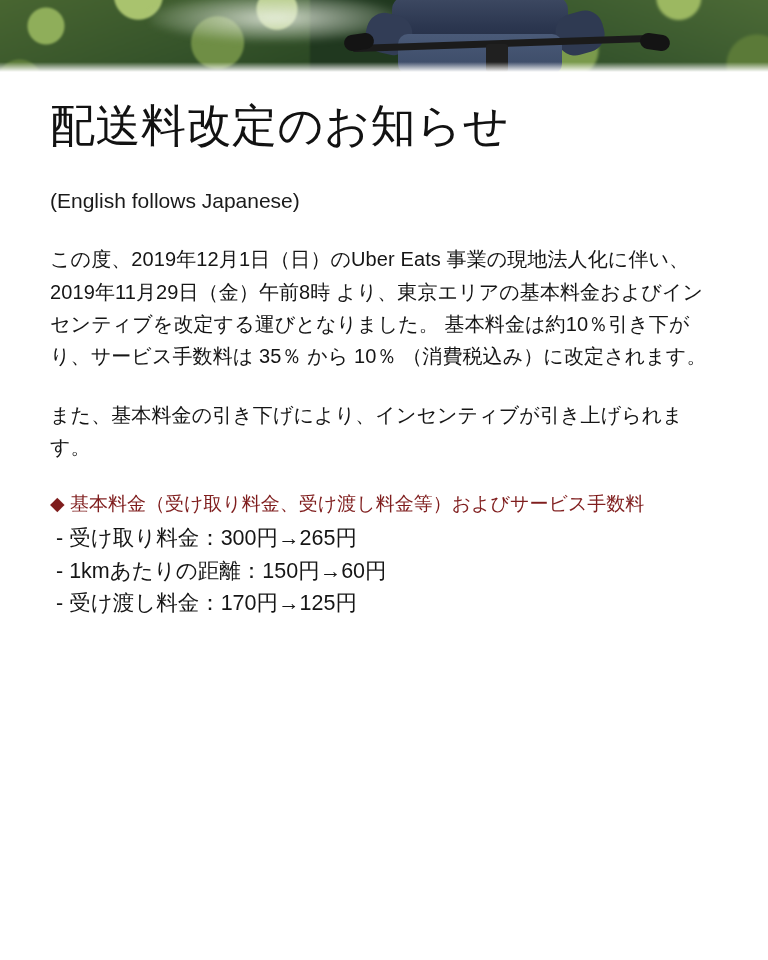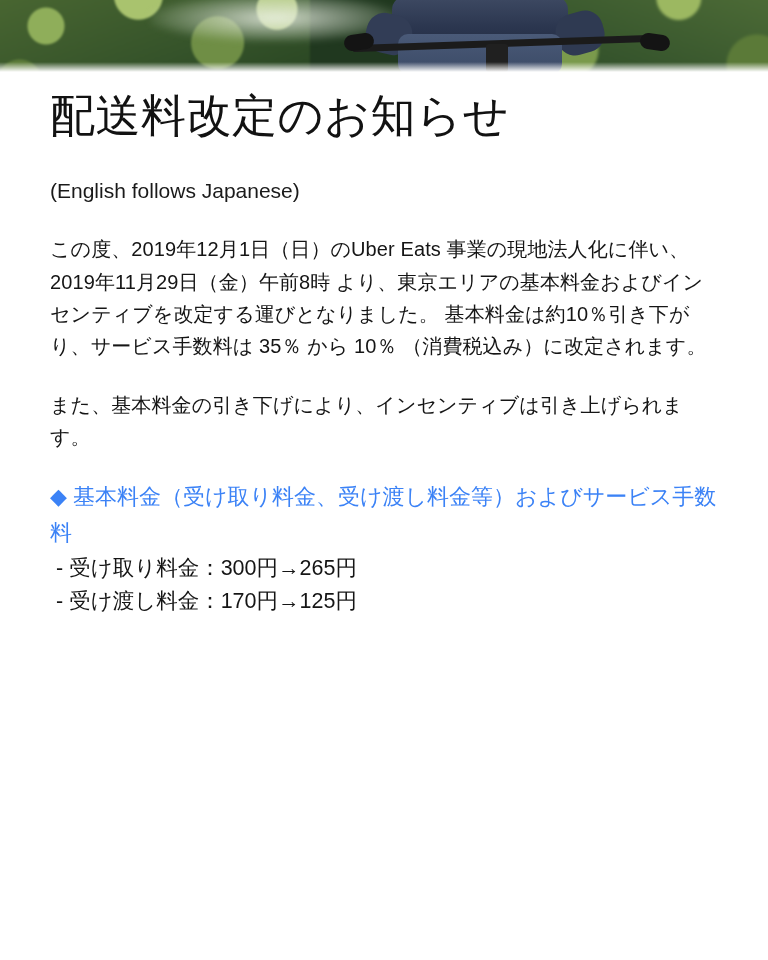--- a/index.html
+++ b/index.html
@@ -111,21 +111,21 @@
   }
   .hero .bottom-fade {
     position: absolute;
     left: 0; bottom: 0;
     width: 768px; height: 10px;
     background: linear-gradient(180deg, rgba(255,255,255,0) 0%, #ffffff 100%);
   }
 
   
   .article {
-    padding: 18px 46px 0 50px;
+    padding: 28px 46px 0 50px;
   }
   .doc-title {
     font-size: 45px;
     line-height: 1.15;
     font-weight: 400;
     letter-spacing: 0.5px;
     margin: 0 0 34px 0;
     color: #121212;
   }
   .sub-note {
@@ -135,24 +135,24 @@
     color: #1a1a1a;
   }
   .para {
     font-size: 20px;
     line-height: 1.62;
     margin: 0 0 26px 0;
     color: #151515;
     letter-spacing: 0.1px;
   }
   .section-head {
-    font-size: 22px;
+    font-size: 19px;
     line-height: 1.6;
     margin: 0 0 2px 0;
-    color: #3b82f6;
+    color: #7f1d1d;
   }
   .bullet-list {
     list-style: none;
     margin: 0 0 32px 0;
     padding: 0 0 0 6px;
   }
   .bullet-list li {
     font-size: 21.5px;
     line-height: 1.52;
     color: #151515;
@@ -177,24 +177,25 @@
 </div>
 
 <div class="article">
 
   <h1 class="doc-title">配送料改定のお知らせ</h1>
 
   <p class="sub-note">(English follows Japanese)</p>
 
   <p class="para">この度、2019年12月1日（日）のUber Eats 事業の現地法人化に伴い、2019年11月29日（金）午前8時 より、東京エリアの基本料金およびインセンティブを改定する運びとなりました。 基本料金は約10％引き下がり、サービス手数料は 35％ から 10％ （消費税込み）に改定されます。</p>
 
-  <p class="para">また、基本料金の引き下げにより、インセンティブは引き上げられます。</p>
+  <p class="para">また、基本料金の引き下げにより、インセンティブが引き上げられます。</p>
 
   <p class="section-head">◆ 基本料金（受け取り料金、受け渡し料金等）およびサービス手数料</p>
 
   <ul class="bullet-list">
     <li>- 受け取り料金：300円→265円</li>
+    <li>- 1kmあたりの距離：150円→60円</li>
     <li>- 受け渡し料金：170円→125円</li>
   </ul>
 
 
 
 </div>
 
 </body></html>

